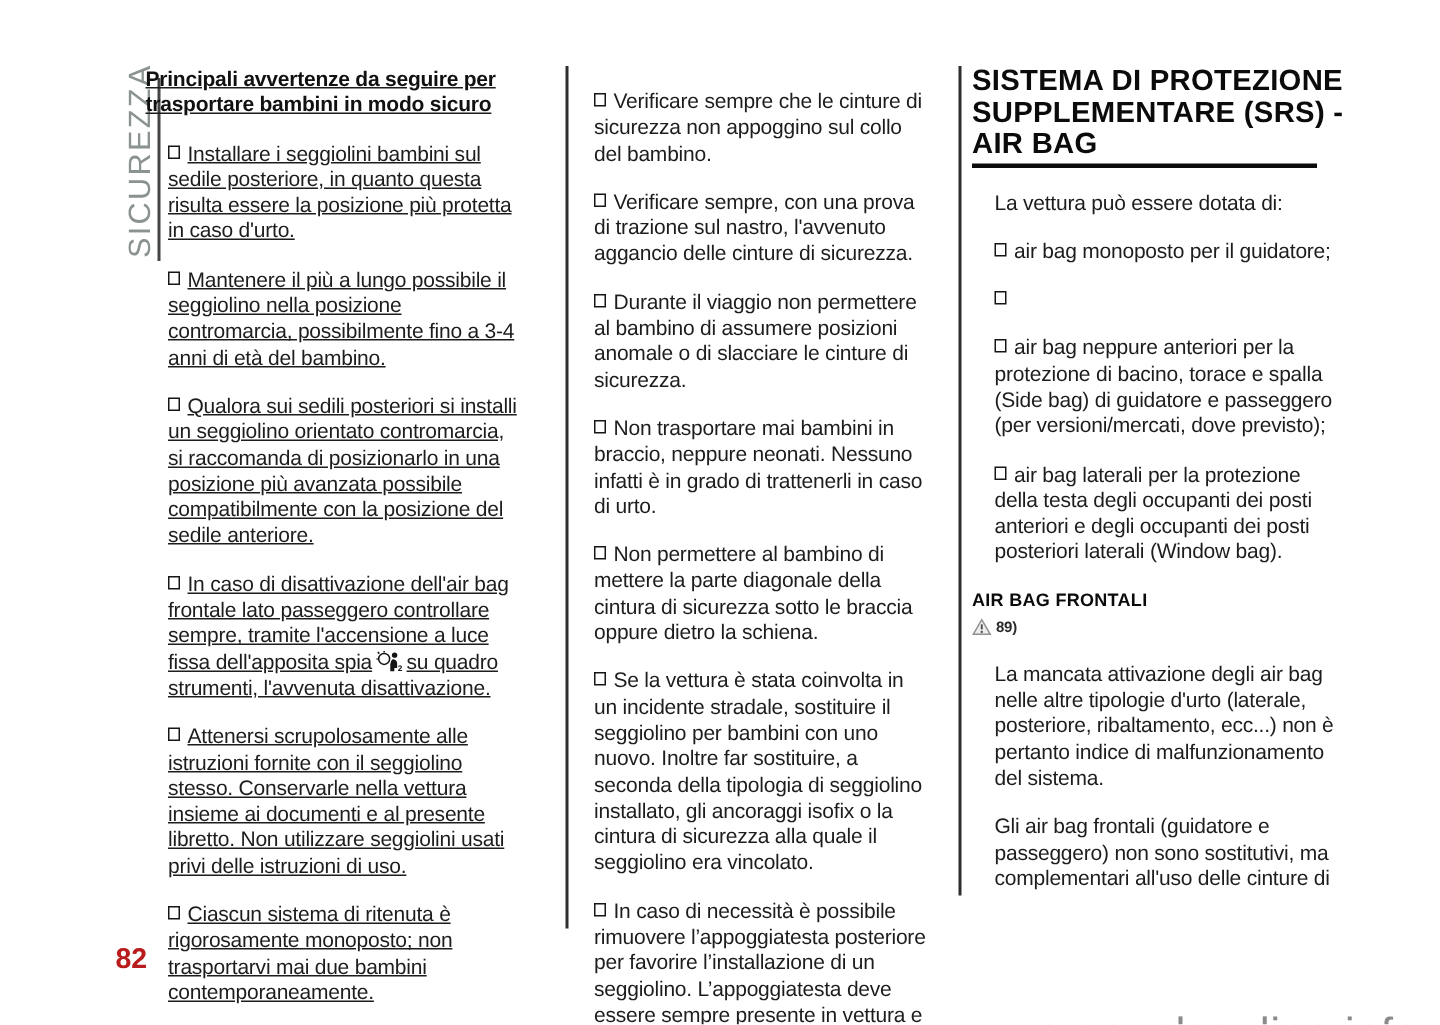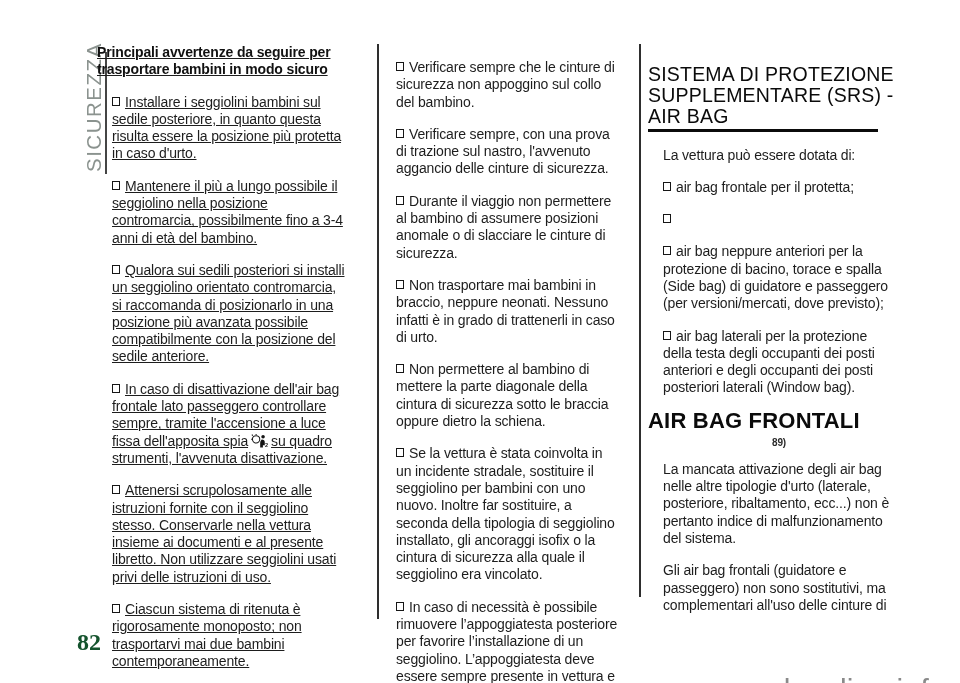--- a/index.html
+++ b/index.html
@@ -21,27 +21,27 @@
   .col3{left:648px;width:262px;}
   .divider{position:absolute;top:44px;width:1.5px;background:#2e2e2e;}
   .divider1{left:377px;height:575px;}
   .divider2{left:639px;height:553px;}
   .col-title{font-weight:bold;color:#111;}
   .item,.para{margin:15px;}
   .bullet{
     display:inline-block;width:6px;height:7px;border:1.5px solid #161616;
     margin-right:5px;vertical-align:1px;background:#fff;
   }
-  .h1{font-weight:normal;font-size:19.5px;line-height:21px;color:#0b0b0b;letter-spacing:0.2px;margin-top:20px;}
+  .h1{font-weight:bold;font-size:19.5px;line-height:21px;color:#0b0b0b;letter-spacing:0.2px;}
   .h1-rule{width:230px;height:2.5px;background:#0b0b0b;margin:2px 0 9px 0;}
-  .h2{font-weight:bold;font-size:22px;line-height:17px;color:#0b0b0b;letter-spacing:0.2px;margin-top:2px;}
-  .warning-line{height:15px;margin:2px 0 3px 0;display:flex;align-items:center;gap:3px;flex-direction:column;}
+  .h2{font-weight:bold;font-size:12px;line-height:17px;color:#0b0b0b;letter-spacing:0.2px;margin-top:2px;}
+  .warning-line{height:15px;margin:2px 0 3px 0;display:flex;align-items:center;gap:3px;}
   .warning-ref{font-size:10px;font-weight:bold;color:#2a2a2a;}
   .spia-icon{vertical-align:-2px;margin:0 3px;}
-  .page-num{position:absolute;left:77px;top:629px;font-size:24px;font-weight:bold;color:#14532d;font-family:Liberation Serif, serif;}
+  .page-num{position:absolute;left:77px;top:629px;font-size:19px;font-weight:bold;color:#b91c1c;}
   .watermark{
     position:absolute;right:14px;top:649px;font-size:30px;color:#8a8a8a;letter-spacing:0.3px;margin-top:24px;
   }
 </style>
 </head>
 <body>
 
 <div class="page">
 
   <div class="sidebar-rule"></div>
@@ -76,21 +76,21 @@
     <div class="item"><span class="bullet"></span><span>Se la vettura è stata coinvolta in un incidente stradale, sostituire il seggiolino per bambini con uno nuovo. Inoltre far sostituire, a seconda della tipologia di seggiolino installato, gli ancoraggi isofix o la cintura di sicurezza alla quale il seggiolino era vincolato.</span></div>
     <div class="item"><span class="bullet"></span><span>In caso di necessità è possibile rimuovere l’appoggiatesta posteriore per favorire l’installazione di un seggiolino. L’appoggiatesta deve essere sempre presente in vettura e montato in caso di utilizzo del posto a sedile da parte di un adulto o di un bambino seduto su un seggiolino senza schienale.</span></div>
   </div>
 
   <div class="divider divider2"></div>
 
   <div class="col col3">
     <div class="h1">SISTEMA DI PROTEZIONE SUPPLEMENTARE (SRS) - AIR BAG</div>
     <div class="h1-rule"></div>
     <div class="para">La vettura può essere dotata di:</div>
-    <div class="item"><span class="bullet"></span><span>air bag frontale per il protetta;</span></div>
+    <div class="item"><span class="bullet"></span><span>air bag monoposto per il guidatore;</span></div>
     <div class="item"><span class="bullet"></span></div>
     <div class="item"><span class="bullet"></span><span>air bag neppure anteriori per la protezione di bacino, torace e spalla (Side bag) di guidatore e passeggero (per versioni/mercati, dove previsto);</span></div>
     <div class="item"><span class="bullet"></span><span>air bag laterali per la protezione della testa degli occupanti dei posti anteriori e degli occupanti dei posti posteriori laterali (Window bag).</span></div>
     <div class="h2">AIR BAG FRONTALI</div>
     <div class="warning-line">
       <svg width="13" height="12" viewBox="0 0 16 14">
           <path d="M8 1 L15 13 L1 13 Z" fill="#ededed" stroke="#909090" stroke-width="1.2"></path>
           <rect x="7.25" y="4.8" width="1.5" height="4.2" fill="#4a4a4a"></rect>
           <circle cx="8" cy="11" r="0.95" fill="#4a4a4a"></circle>
         </svg>

